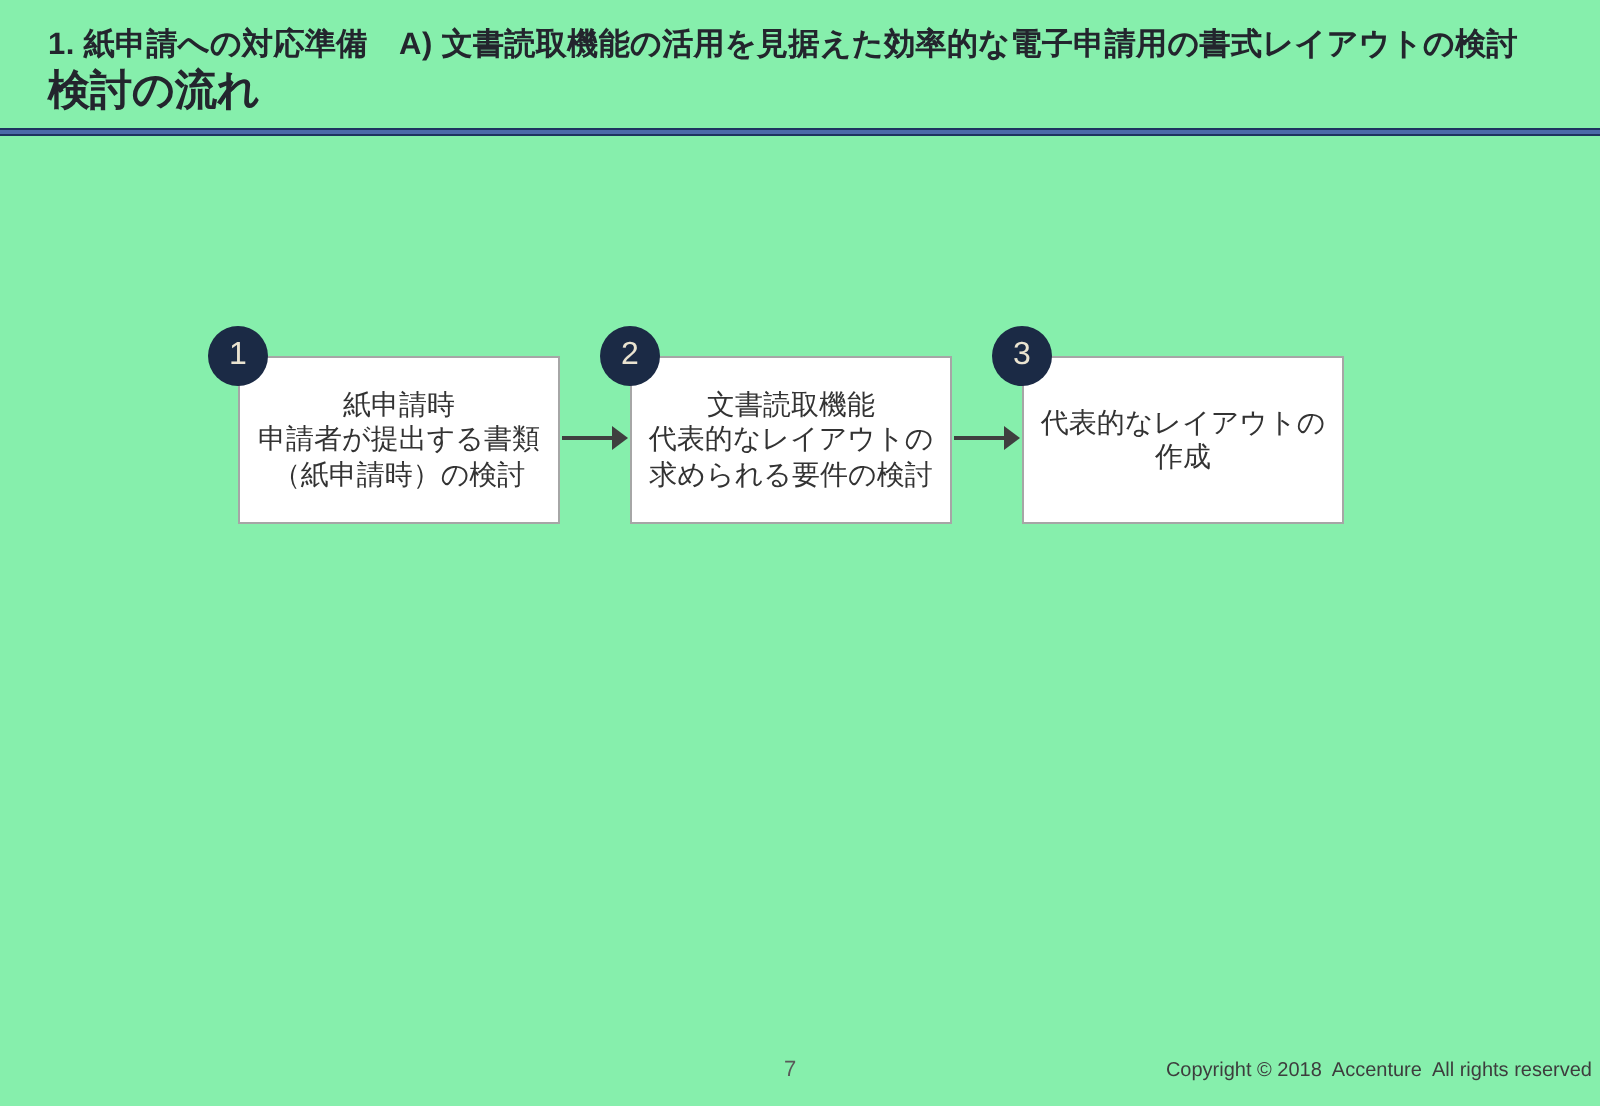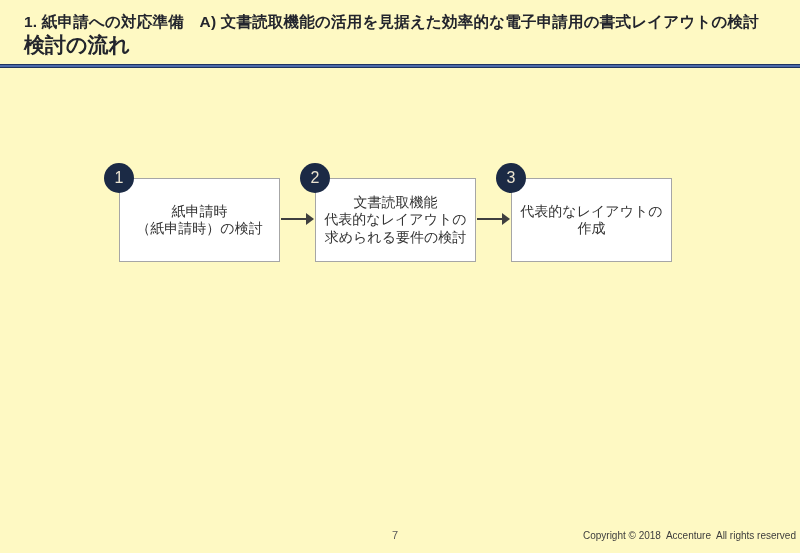--- a/index.html
+++ b/index.html
@@ -4,21 +4,21 @@
 <style>
   html, body {
     margin: 0;
     padding: 0;
     background: #ffffff;
   }
   .slide {
     position: relative;
     width: 800px;
     height: 553px;
-    background: #fef9c3;
+    background: #86efac;
     overflow: hidden;
     font-family: "Liberation Sans", "DejaVu Sans", sans-serif;
   }
   .breadcrumb {
     position: absolute;
     left: 24px;
     top: 12px;
     font-size: 15.5px;
     font-weight: bold;
     color: #23252d;
@@ -143,20 +143,21 @@
 
   <div class="separator"></div>
 
   <div class="flow">
 
     <div class="step-circle circle-1">
       <span>1</span>
     </div>
     <div class="step-box box-1">
       <span class="line">紙申請時</span>
+      <span class="line">申請者が提出する書類</span>
       <span class="line">（紙申請時）の検討</span>
     </div>
 
     <div class="arrow arrow-1">
       <div class="shaft"></div>
       <div class="head"></div>
     </div>
 
     <div class="step-circle circle-2">
       <span>2</span>

